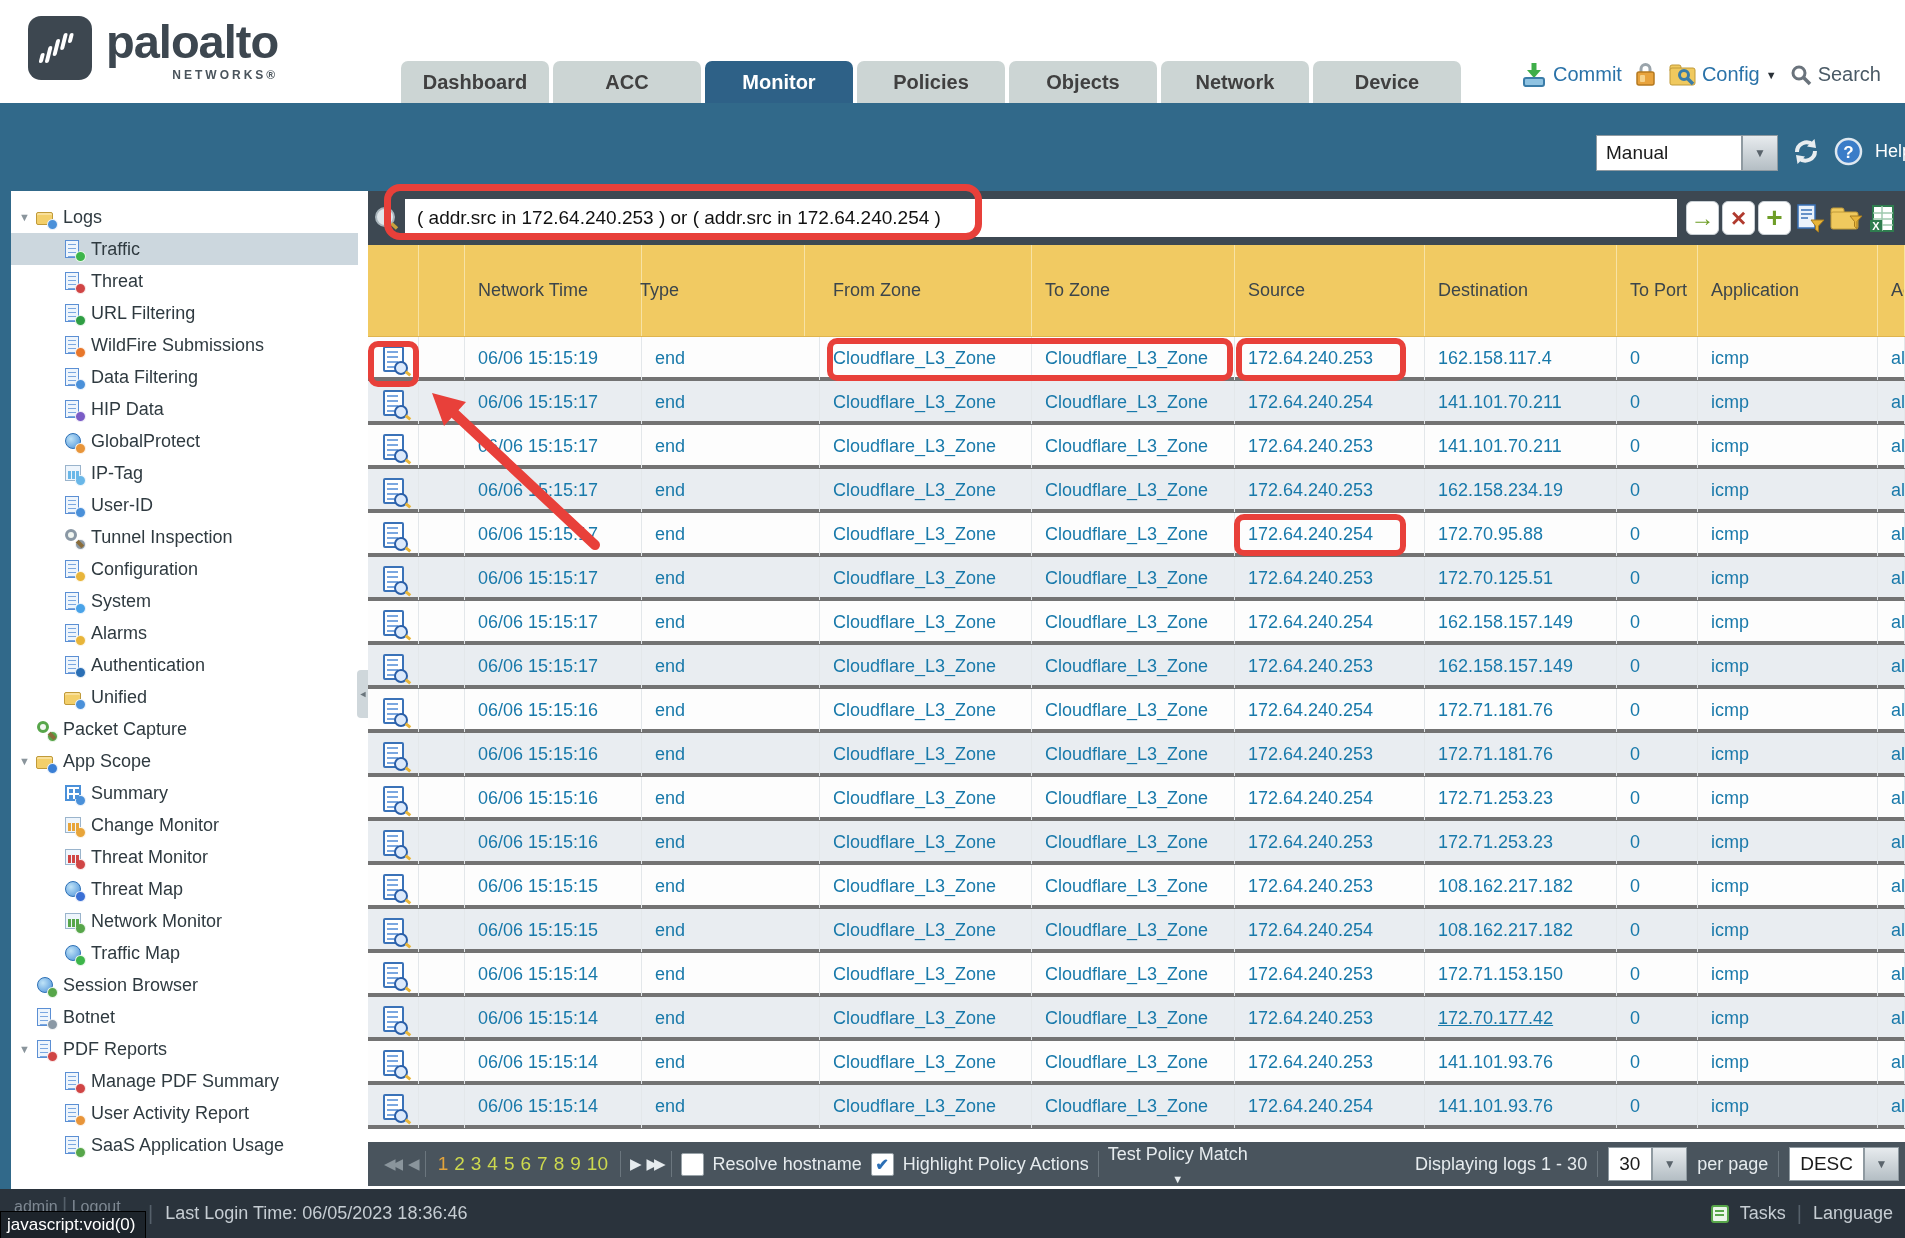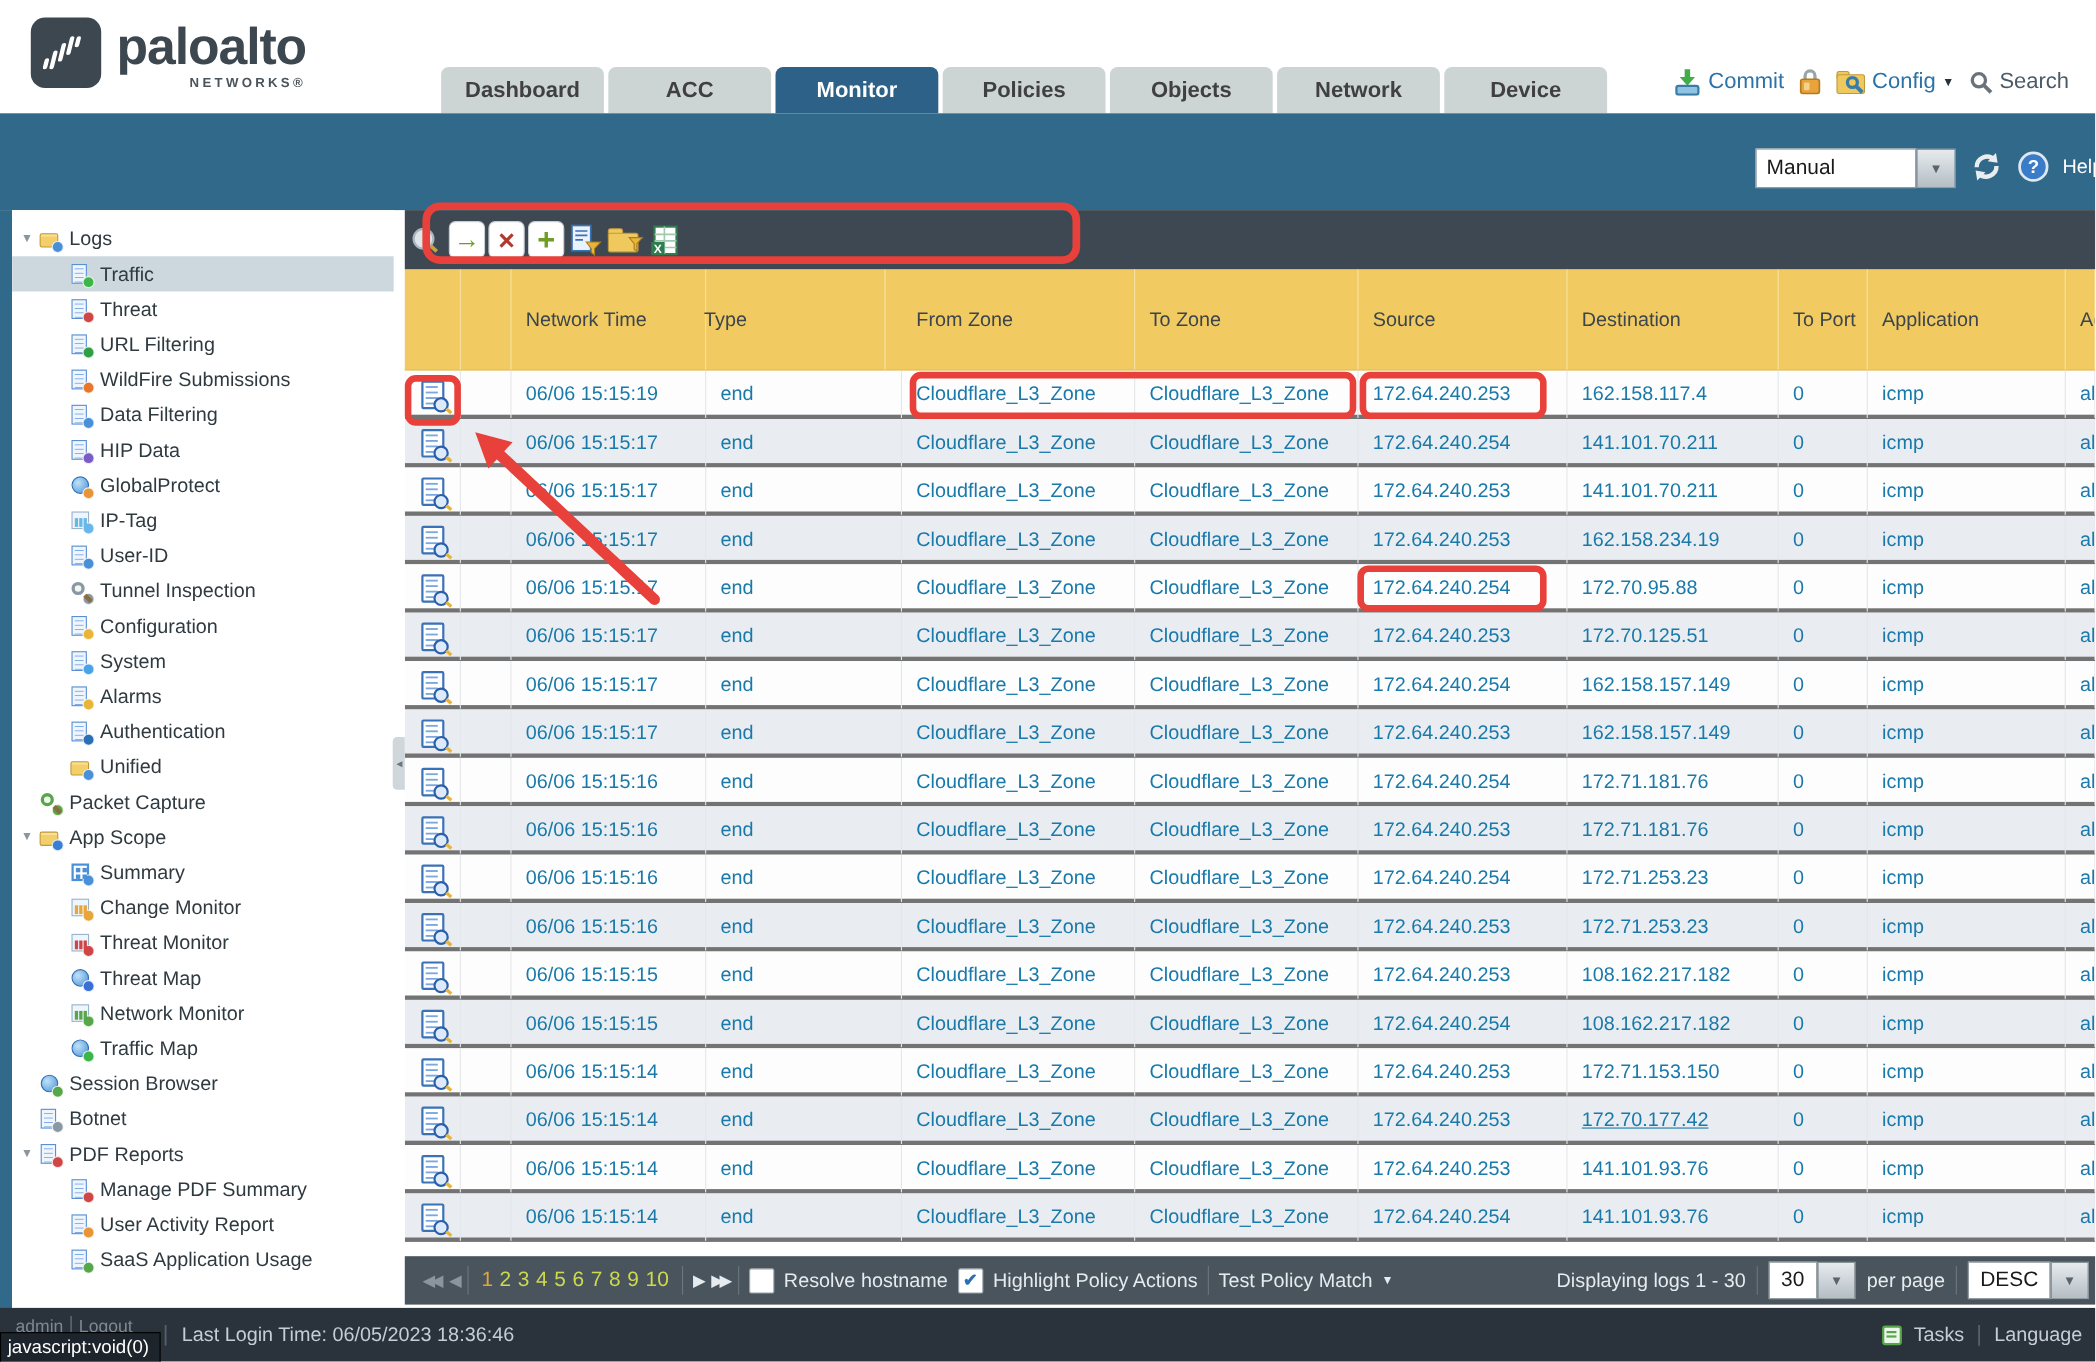--- a/index.html
+++ b/index.html
@@ -78,21 +78,21 @@
   .psep{width:1px;height:26px;background:#6b767e;flex:0 0 1px;}
   .parrow{color:#8a959c;letter-spacing:-4px;cursor:pointer;font-size:15px;}
   .parrow.lit{color:#e6ebee;}
   .pnum{color:#cdd94e;margin:0 3px;cursor:pointer;font-size:19px;}
   .pnum.cur{color:#e2a43c;}
   .cb{width:21px;height:21px;background:#fff;border:1px solid #98a2a8;border-radius:2px;display:flex;align-items:center;justify-content:center;font-size:16px;color:#2b6fb5;font-weight:bold;cursor:pointer;}
   .pright{margin-left:auto;display:flex;align-items:center;gap:10px;}
   .mini-sel{display:flex;height:34px;cursor:pointer;}
   .mini-sel .val{background:#fff;color:#1a1a1a;padding:0 10px;display:flex;align-items:center;font-size:19px;min-width:44px;border:1px solid #8f9aa1;box-sizing:border-box;}
   .mini-sel .arr{width:35px;height:34px;}
-  .tpm{display:flex;align-items:center;gap:8px;cursor:pointer;}
+  .tpm{display:flex;align-items:center;gap:8px;cursor:pointer;flex-direction:column;}
 
   
   .status{position:absolute;left:0;top:1189px;width:100%;height:49px;background:#2a333c;color:#c6cdd3;font-size:18px;}
   .admin-text{position:absolute;left:14px;top:5px;color:#7e8892;font-size:16px;}
   .login-wrap{position:absolute;left:148px;top:0;height:100%;display:flex;align-items:center;gap:12px;}
   .ssep{color:#55606a;font-size:20px;}
   .status-right{position:absolute;right:12px;top:0;height:100%;display:flex;align-items:center;gap:11px;}
   .tasks-icon{width:18px;height:18px;border:2px solid #57a64a;background:#eaf6ea;border-radius:3px;box-sizing:border-box;position:relative;}
   .tasks-icon::after{content:"";position:absolute;left:2px;top:3px;width:9px;height:2px;background:#57a64a;box-shadow:0 4px 0 #57a64a;}
   .tooltip{position:absolute;left:0;top:1211px;background:#1d242b;color:#fff;font-size:17px;padding:3px 9px 4px 6px;border:1px solid #000;z-index:40;}
@@ -427,20 +427,21 @@
         </div>
       </div>
   </div>
   <div class="collapse-handle">◄</div>
 
   <div class="filter-row">
     <svg width="25" height="25" viewBox="0 0 25 25">
       <circle cx="11" cy="11" r="9" fill="#dfe6ea" stroke="#aab6bd" stroke-width="2"></circle>
       <path d="M17.5 17.5 l5.5 5" stroke="#c8a23d" stroke-width="3.5"></path>
     </svg>
+    <div class="filter-input">( addr.src in 172.64.240.253 ) or ( addr.src in 172.64.240.254 )</div>
     <div class="filter-actions">
       <div class="fbtn">
           <span class="g-apply">→</span>
         </div>
       <div class="fbtn">
           <span class="g-clear">×</span>
         </div>
       <div class="fbtn">
           <span class="g-add">+</span>
         </div>

